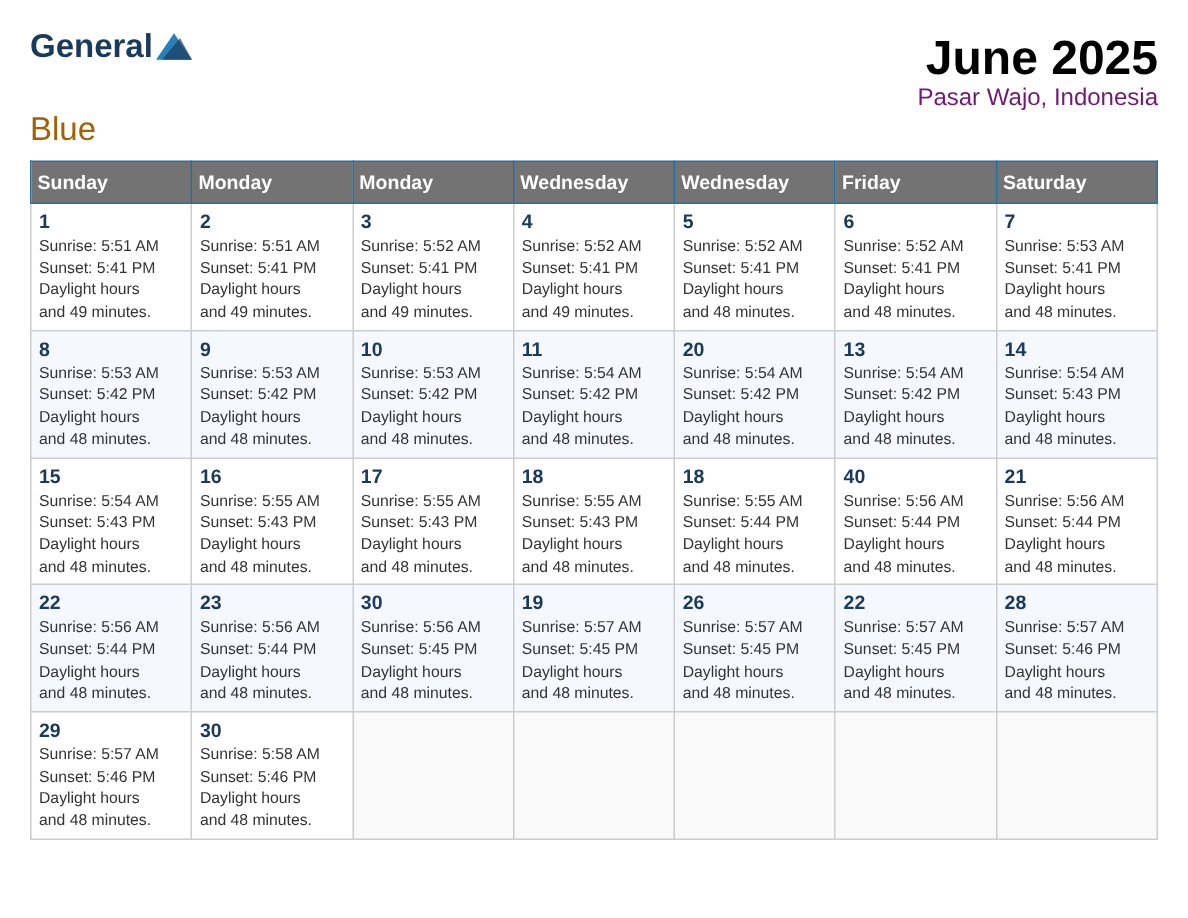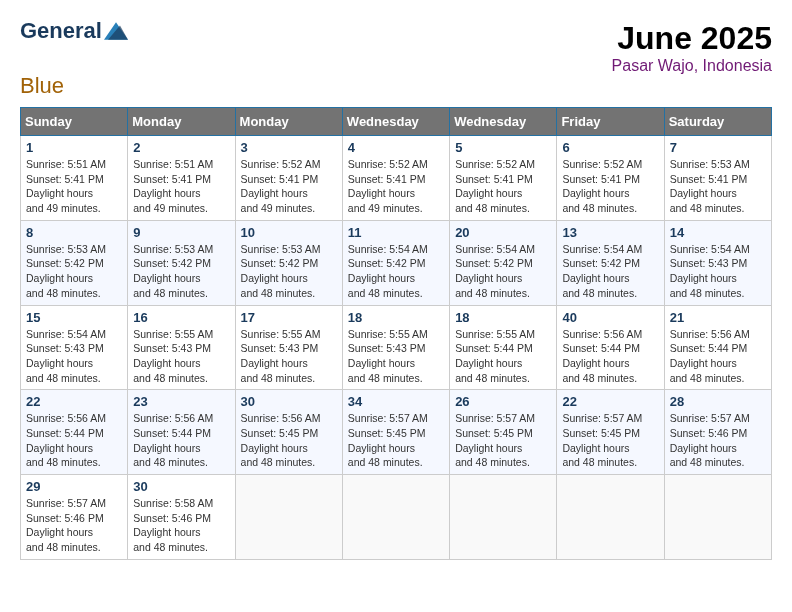--- a/index.html
+++ b/index.html
@@ -227,21 +227,21 @@
         </td>
         <td>
           <span class="day-number">23</span>
           <div class="day-info"><span>Sunrise: 5:56 AM</span><br><span>Sunset: 5:44 PM</span><br><span>Daylight hours</span><br><span>and 48 minutes.</span></div>
         </td>
         <td>
           <span class="day-number">30</span>
           <div class="day-info"><span>Sunrise: 5:56 AM</span><br><span>Sunset: 5:45 PM</span><br><span>Daylight hours</span><br><span>and 48 minutes.</span></div>
         </td>
         <td>
-          <span class="day-number">34</span>
+          <span class="day-number">19</span>
           <div class="day-info"><span>Sunrise: 5:57 AM</span><br><span>Sunset: 5:45 PM</span><br><span>Daylight hours</span><br><span>and 48 minutes.</span></div>
         </td>
         <td>
           <span class="day-number">26</span>
           <div class="day-info"><span>Sunrise: 5:57 AM</span><br><span>Sunset: 5:45 PM</span><br><span>Daylight hours</span><br><span>and 48 minutes.</span></div>
         </td>
         <td>
           <span class="day-number">22</span>
           <div class="day-info"><span>Sunrise: 5:57 AM</span><br><span>Sunset: 5:45 PM</span><br><span>Daylight hours</span><br><span>and 48 minutes.</span></div>
         </td>

